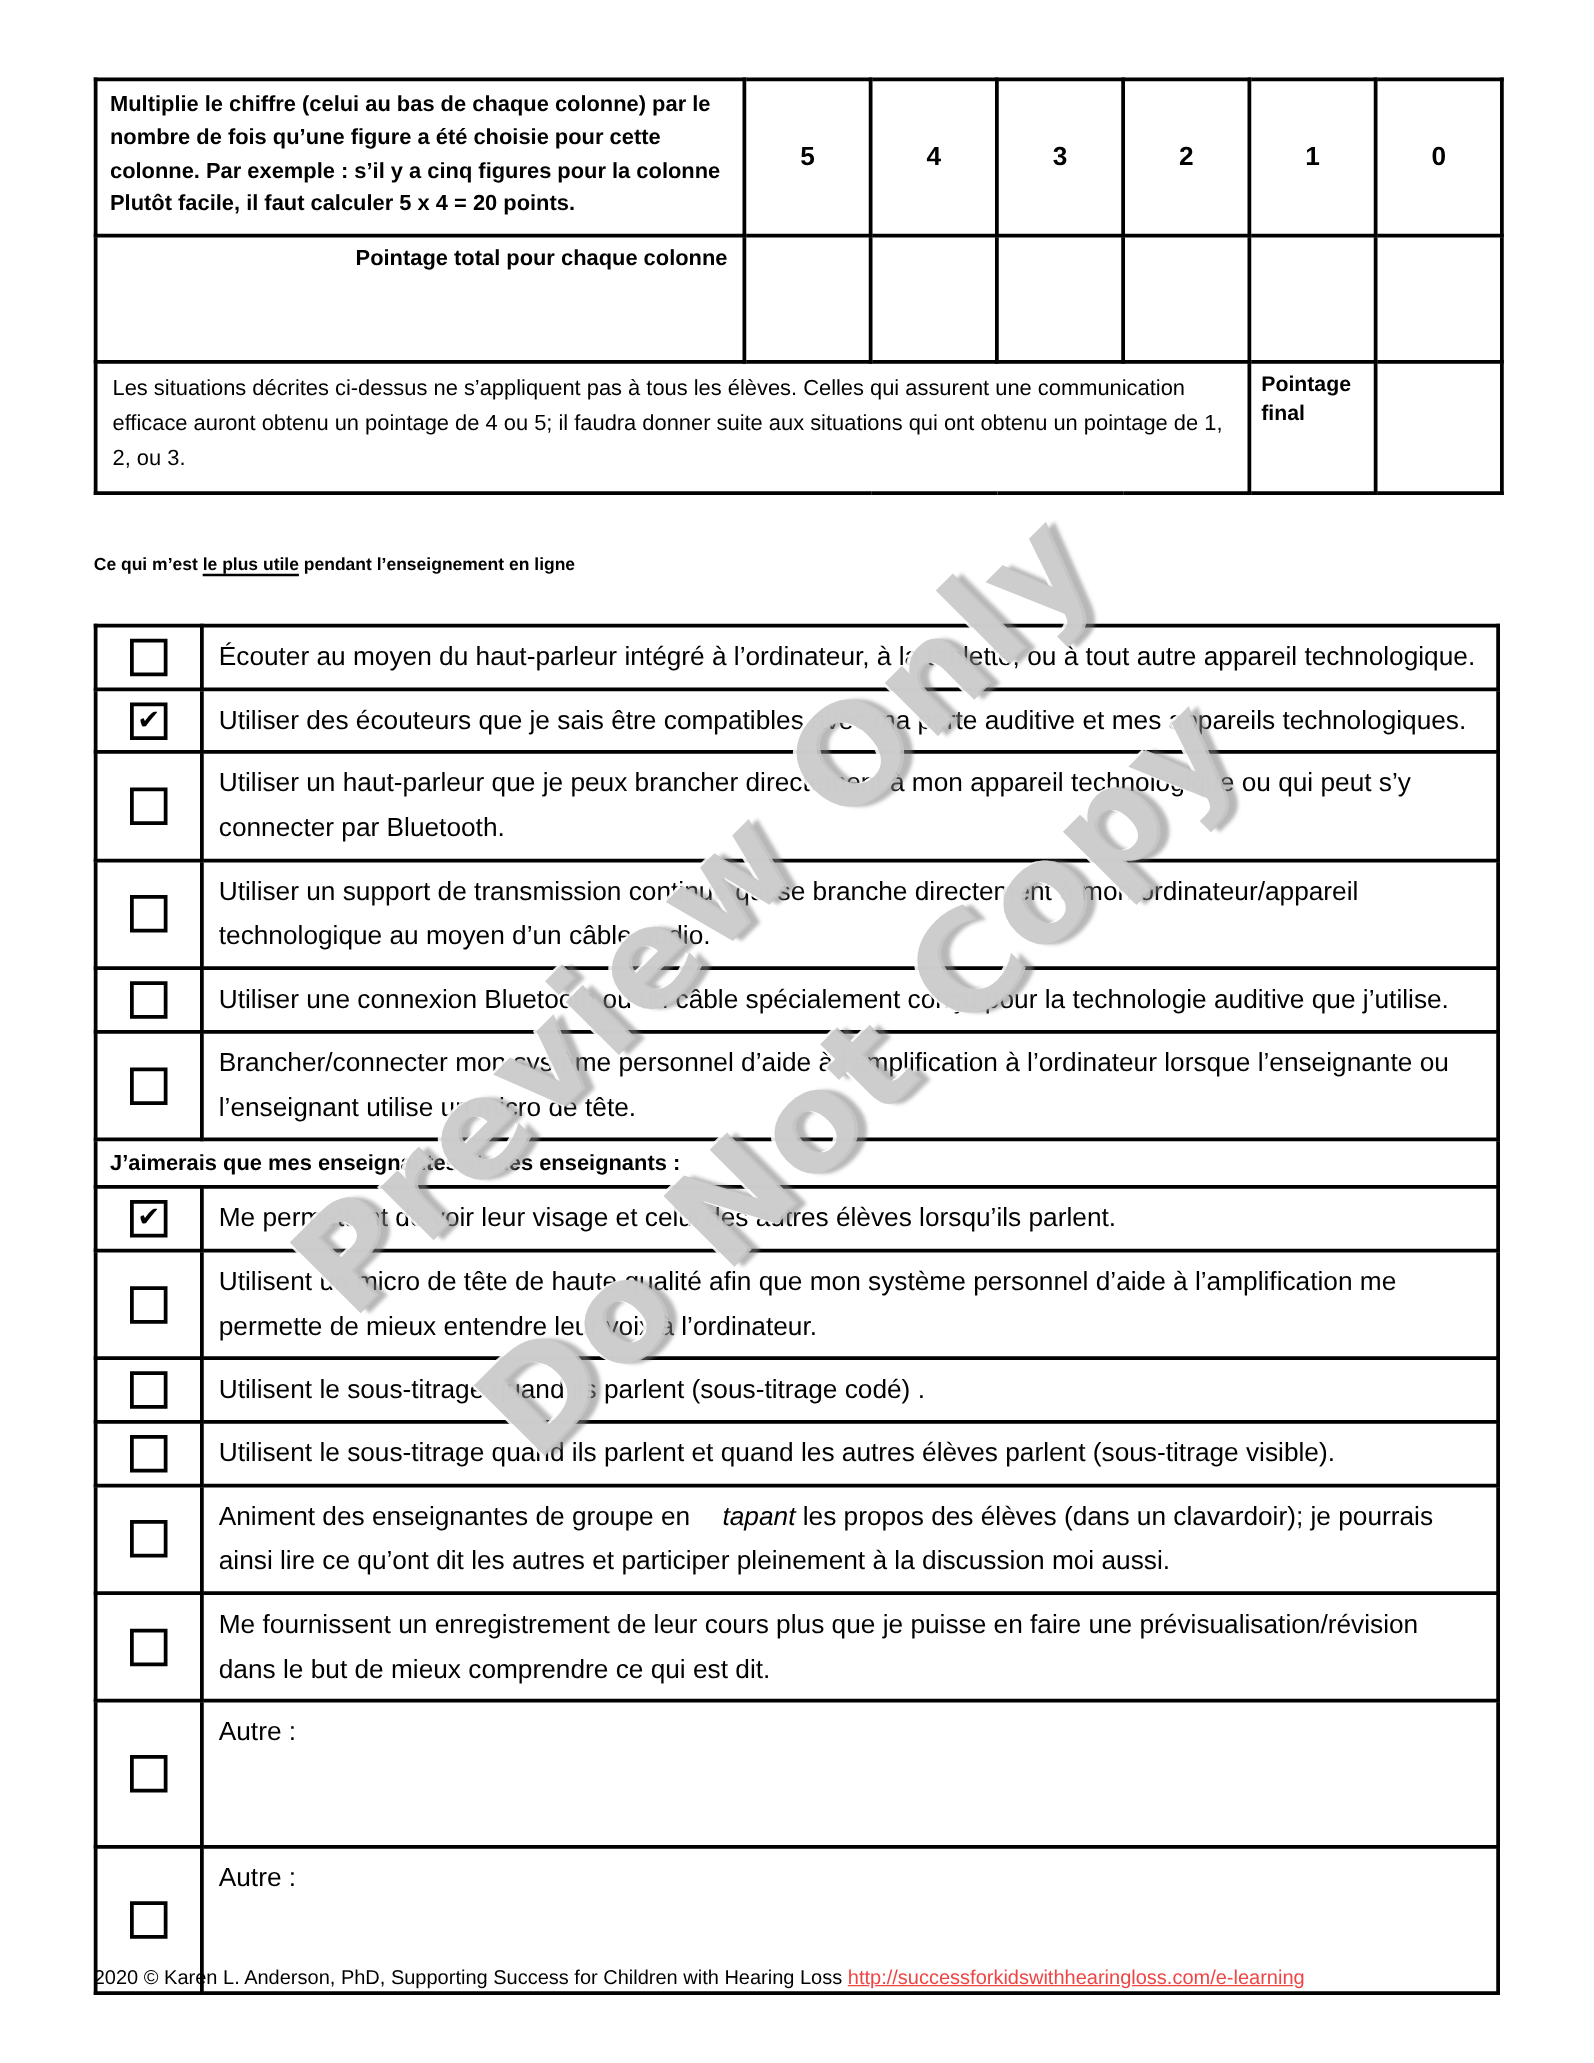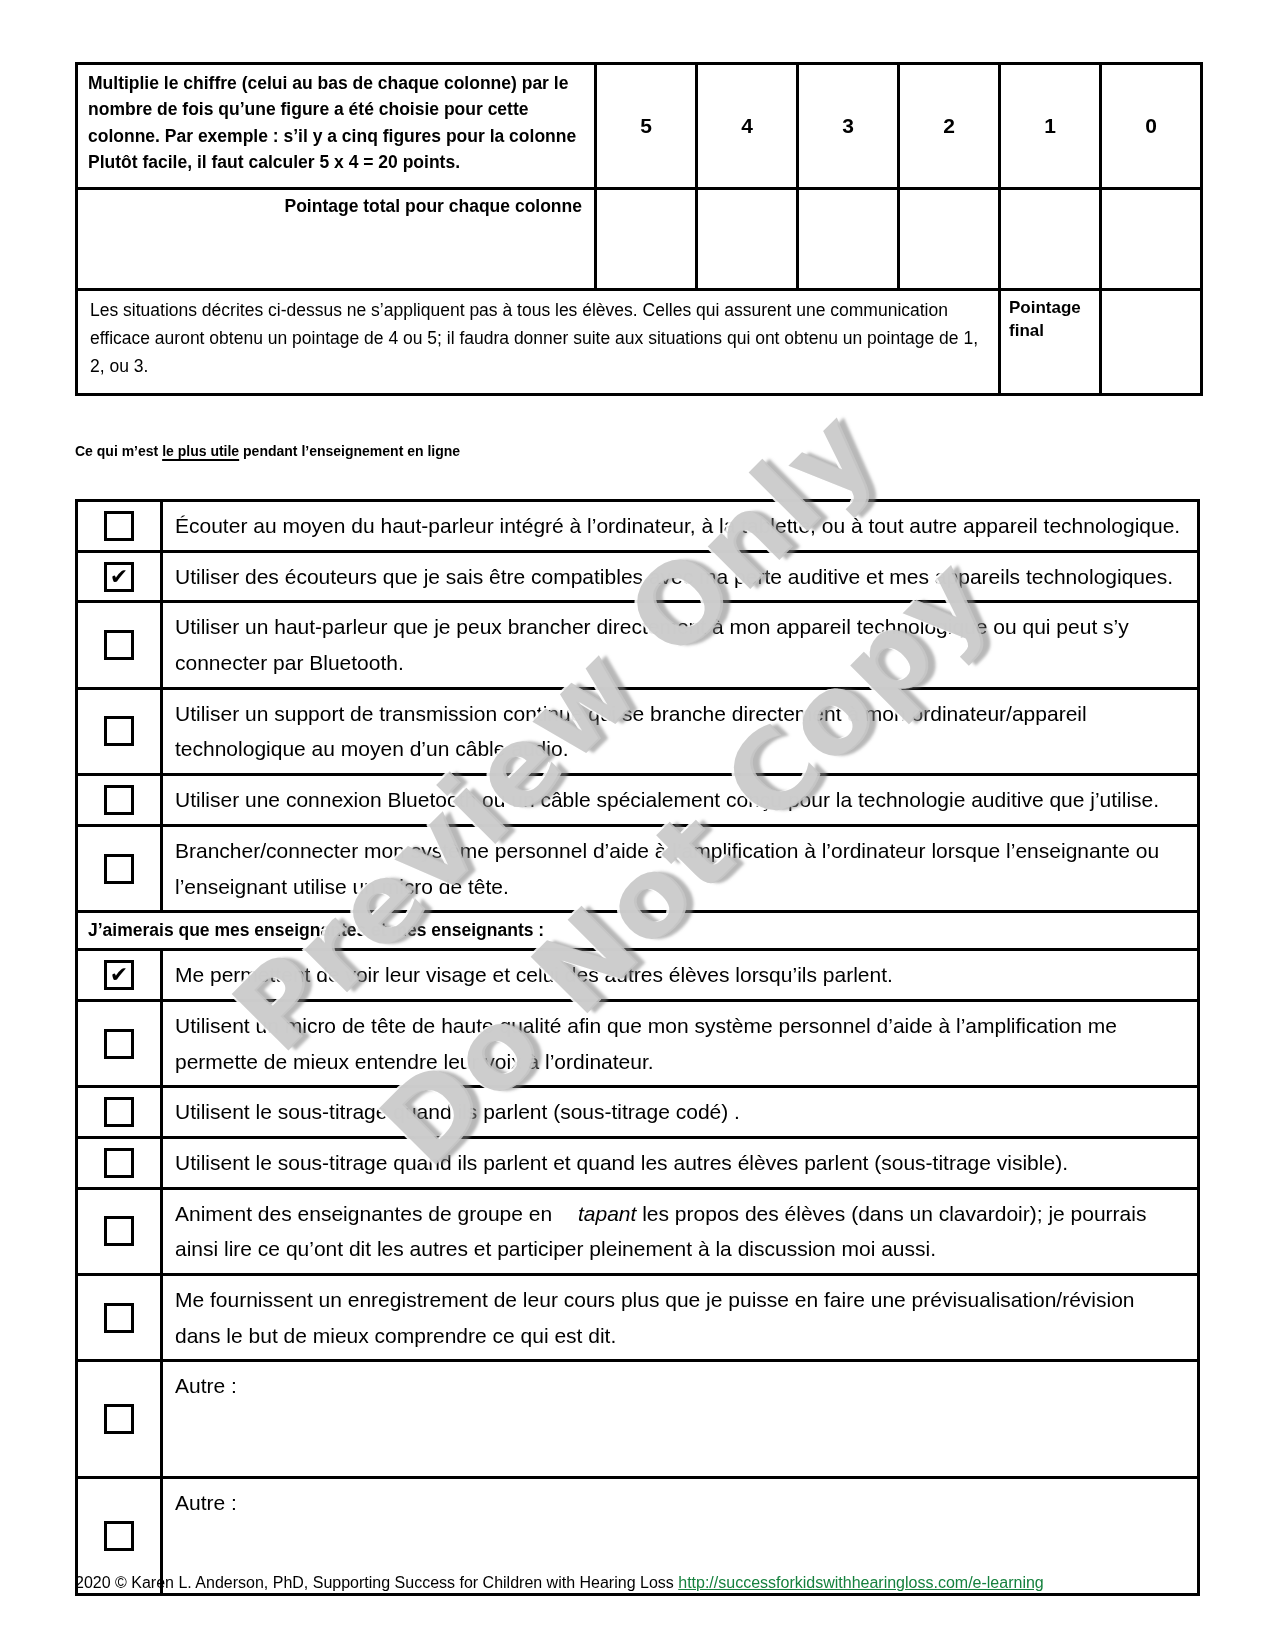--- a/index.html
+++ b/index.html
@@ -197,14 +197,14 @@
         </tbody>
     </table>
 
   </div>
 
   <div class="watermark">
     <div class="wm-line">Preview Only</div>
     <div class="wm-line">Do Not Copy</div>
   </div>
 
-  <div class="footer"><span>2020 © Karen L. Anderson, PhD, Supporting Success for Children with Hearing Loss </span><a href="#" style="color: #15803d;">http://successforkidswithhearingloss.com/e-learning</a></div>
+  <div class="footer"><span>2020 © Karen L. Anderson, PhD, Supporting Success for Children with Hearing Loss </span><a href="#" style="color: #ef4444;">http://successforkidswithhearingloss.com/e-learning</a></div>
 </div>
 
 </body></html>

